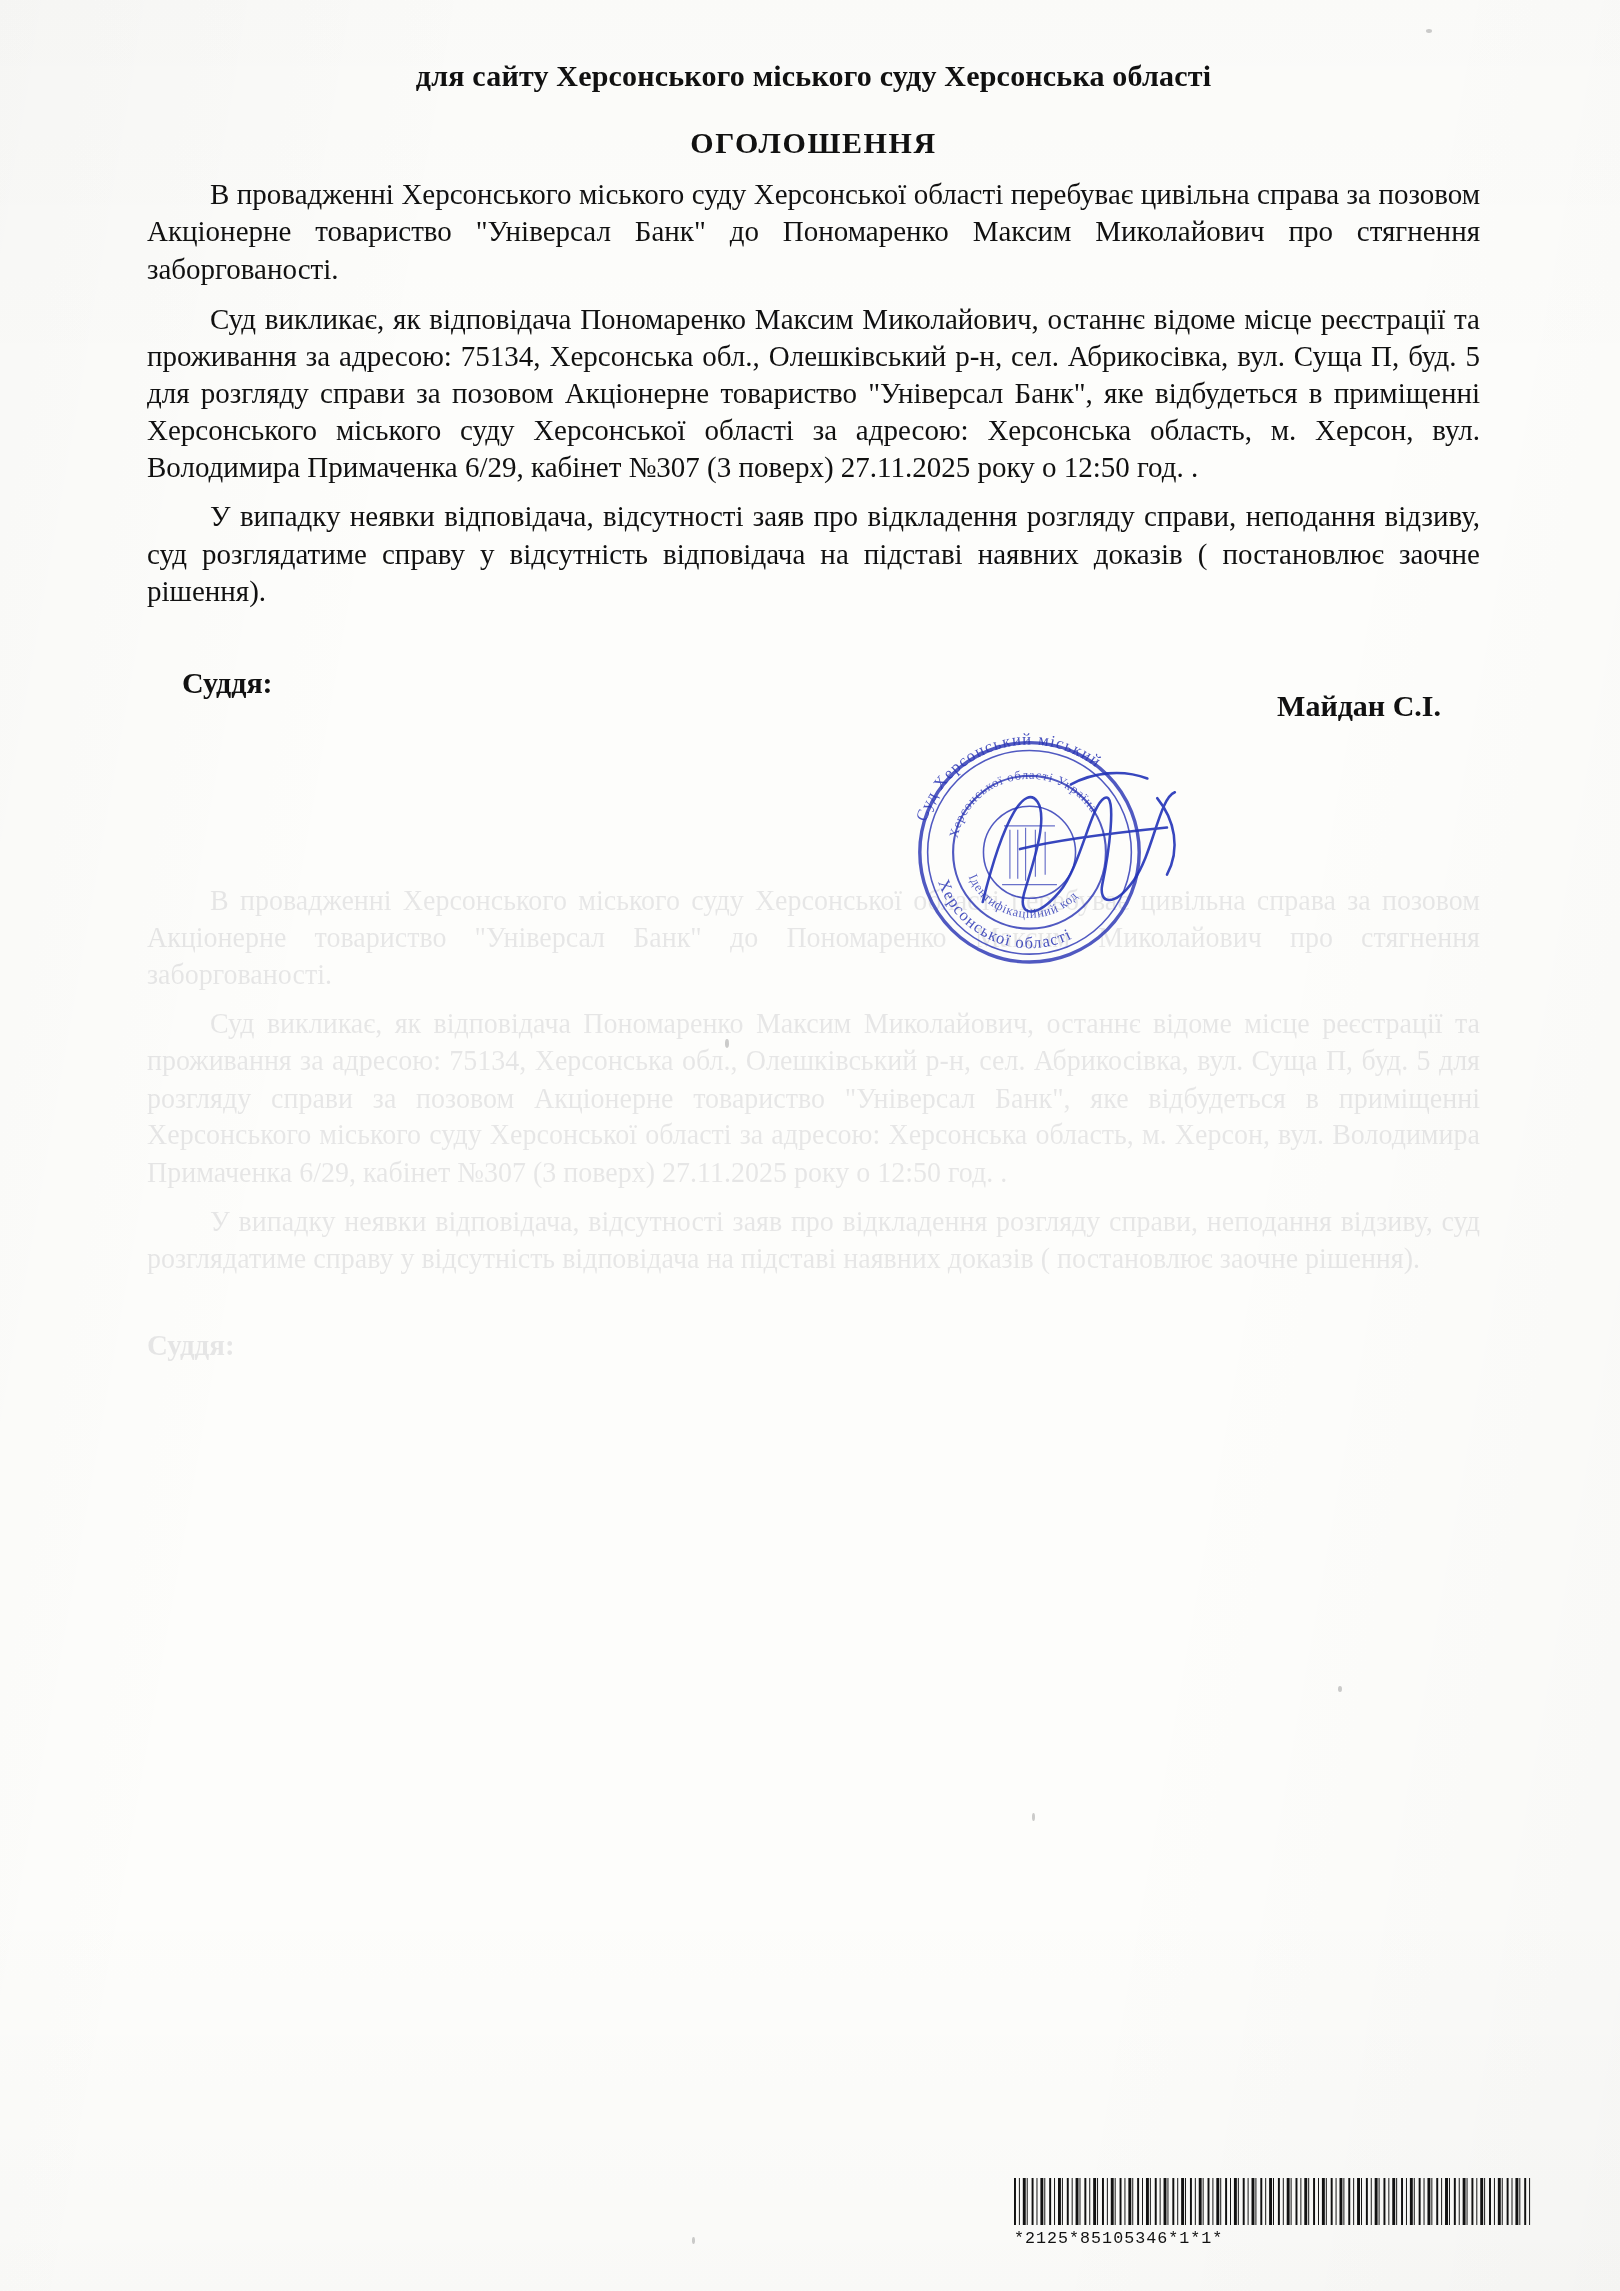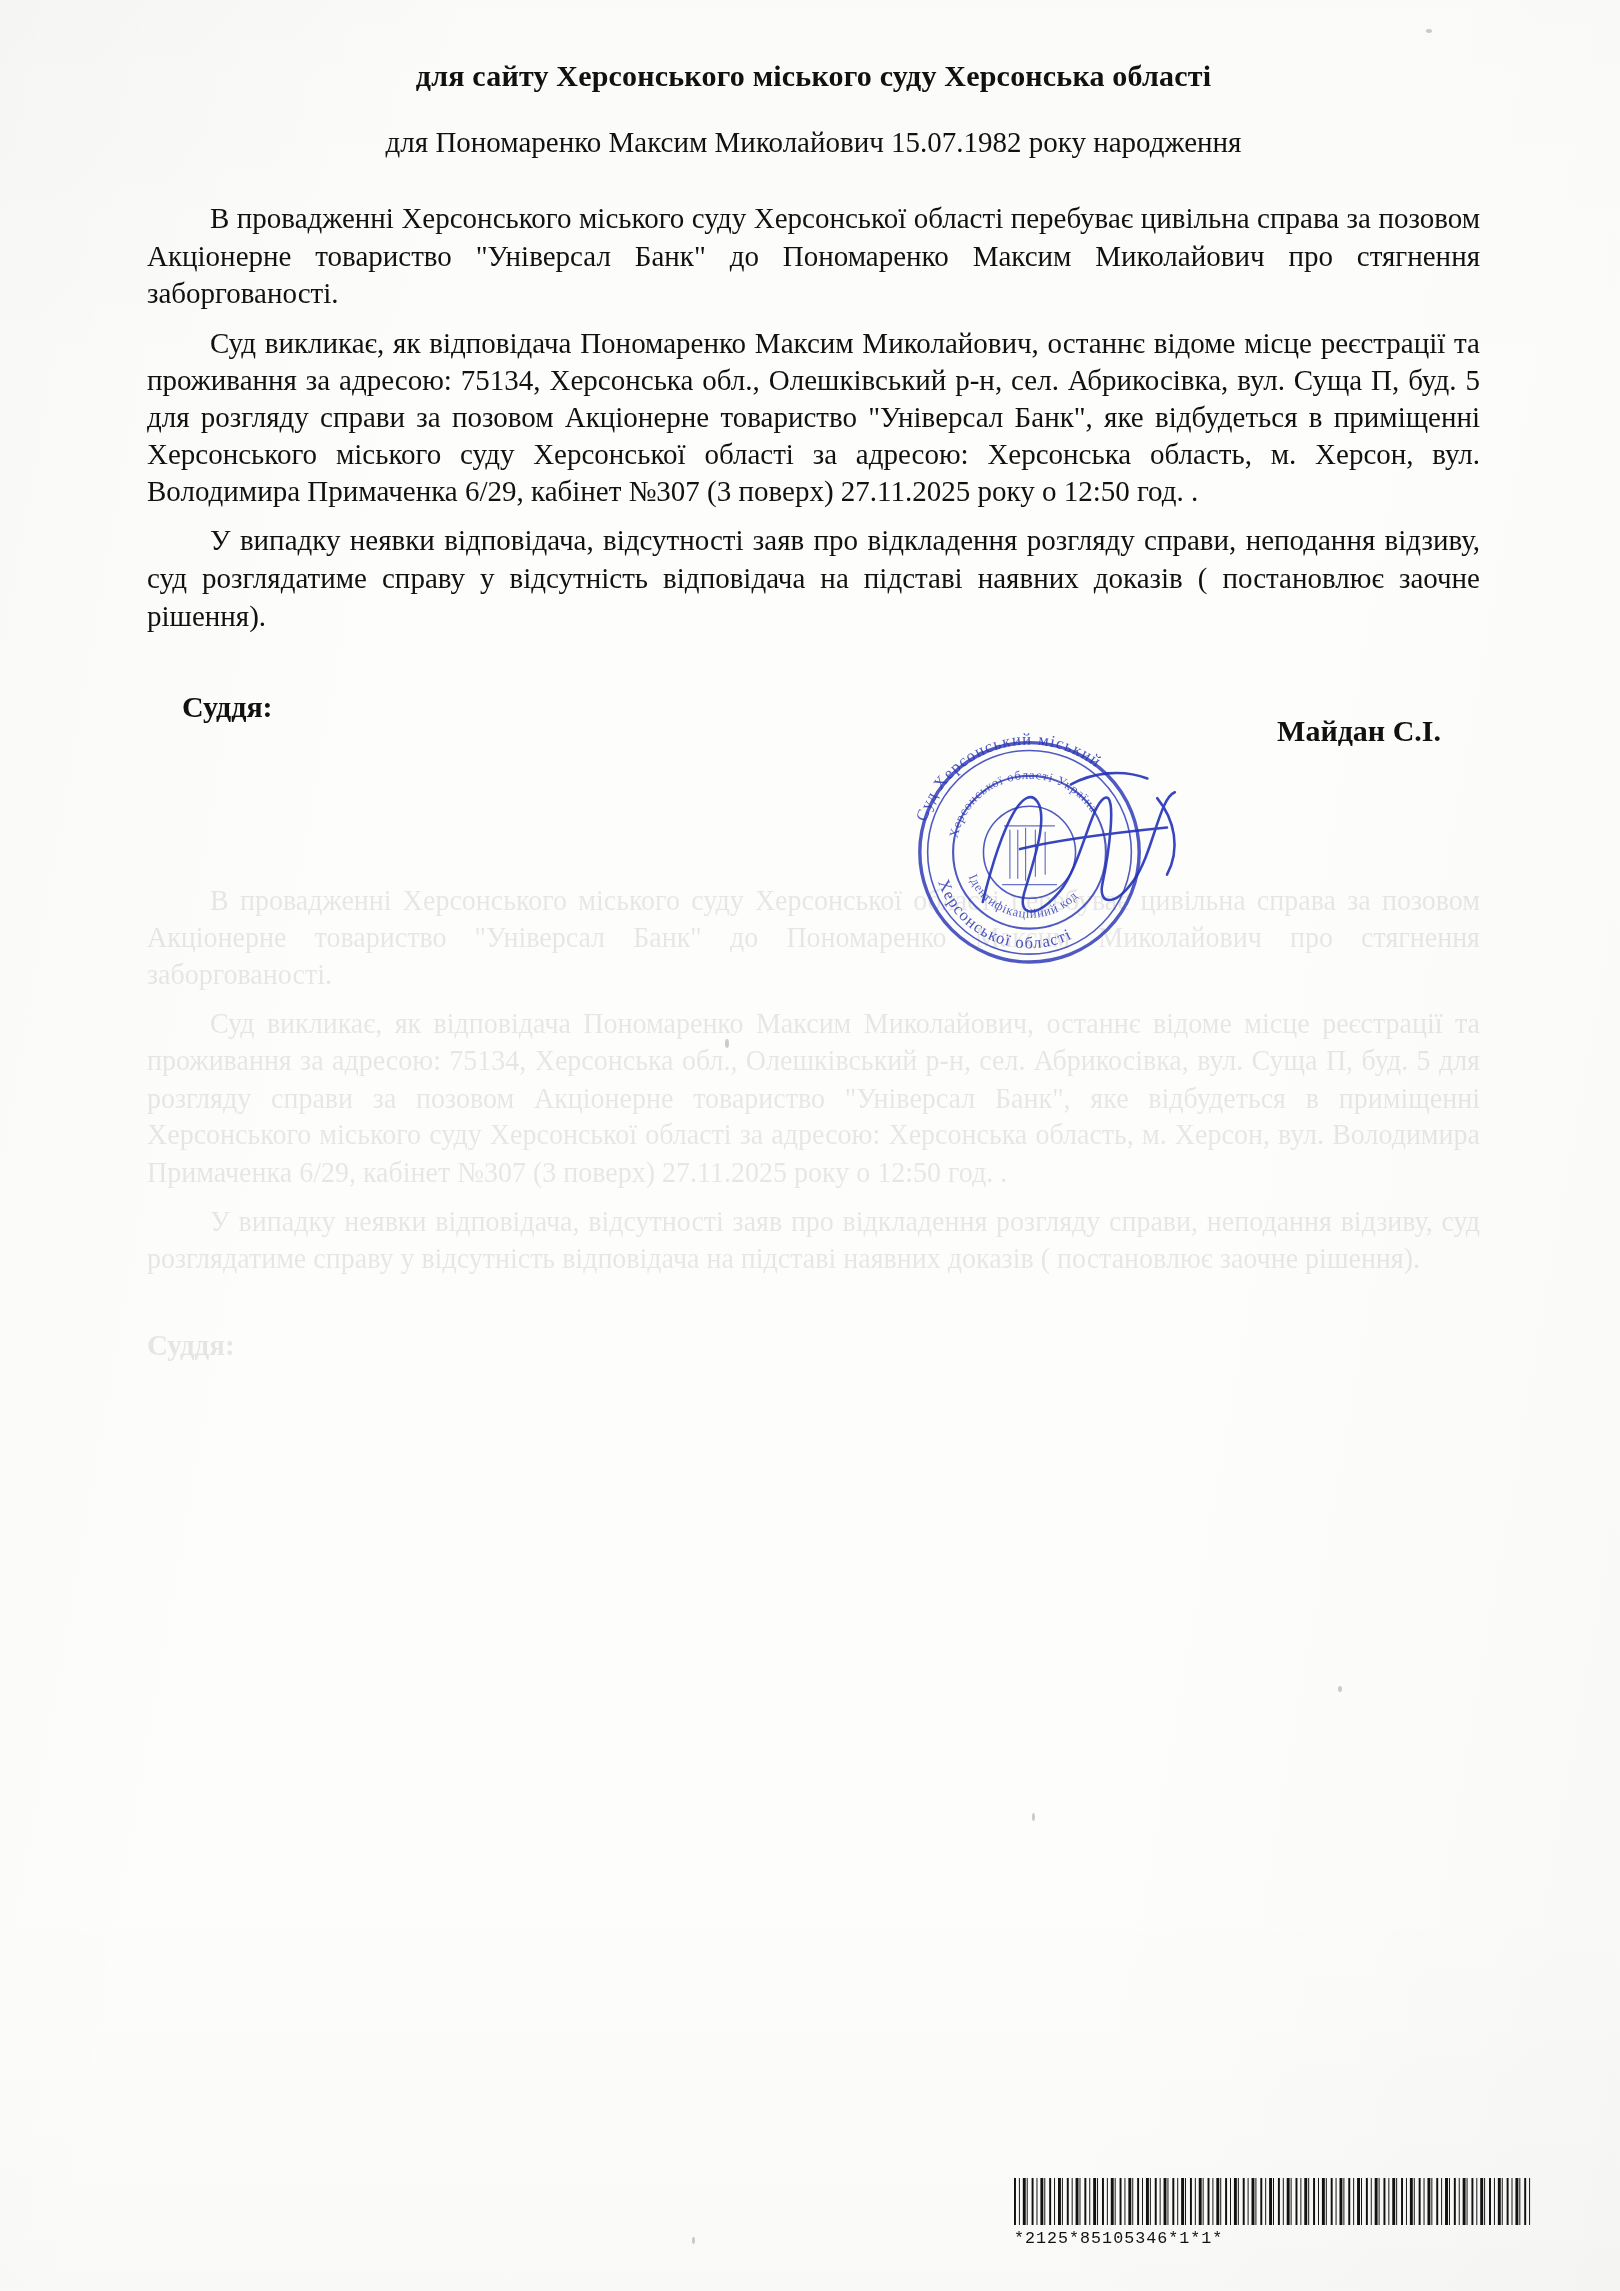--- a/index.html
+++ b/index.html
@@ -172,22 +172,22 @@
     <p>В провадженні Херсонського міського суду Херсонської області перебуває цивільна справа за позовом Акціонерне товариство "Універсал Банк" до Пономаренко Максим Миколайович про стягнення заборгованості.</p>
     <p>Суд викликає, як відповідача Пономаренко Максим Миколайович, останнє відоме місце реєстрації та проживання за адресою: 75134, Херсонська обл., Олешківський р-н, сел. Абрикосівка, вул. Суща П, буд. 5   для розгляду справи за позовом Акціонерне товариство "Універсал Банк", яке відбудеться в приміщенні Херсонського міського суду Херсонської області за адресою: Херсонська область, м. Херсон, вул. Володимира Примаченка 6/29, кабінет №307 (3 поверх)  27.11.2025 року о 12:50 год.     .</p>
     <p>У випадку неявки відповідача, відсутності заяв про відкладення розгляду справи, неподання відзиву, суд розглядатиме справу у відсутність відповідача на підставі наявних доказів ( постановлює заочне рішення).</p>
     <div class="g-sign">Суддя:</div>
   </div>
 
   <div class="content">
 
     <div class="doc-header">для сайту Херсонського міського суду Херсонська області</div>
 
-
-    <div class="doc-subtitle">для Пономаренко Максим Миколайович 15.07.1982 року народження</div>
+    <div class="doc-title">ОГОЛОШЕННЯ</div>
+
 
     <p class="body-par">В провадженні Херсонського міського суду Херсонської області перебуває цивільна справа за позовом Акціонерне товариство "Універсал Банк" до Пономаренко Максим Миколайович про стягнення заборгованості.</p>
 
     <p class="body-par tight">Суд викликає, як відповідача Пономаренко Максим Миколайович, останнє відоме місце реєстрації та проживання за адресою: 75134, Херсонська обл., Олешківський р-н, сел. Абрикосівка, вул. Суща П, буд. 5   для розгляду справи за позовом Акціонерне товариство "Універсал Банк", яке відбудеться в приміщенні Херсонського міського суду Херсонської області за адресою: Херсонська область, м. Херсон, вул. Володимира Примаченка 6/29, кабінет №307 (3 поверх)  27.11.2025 року о 12:50 год.     .</p>
 
     <p class="body-par">У випадку неявки відповідача, відсутності заяв про відкладення розгляду справи, неподання відзиву, суд розглядатиме справу у відсутність відповідача на підставі наявних доказів ( постановлює заочне рішення).</p>
 
     <div class="sign-row">
       <div class="sign-label">Суддя:</div>
       <div class="sign-name">Майдан С.І.</div>

